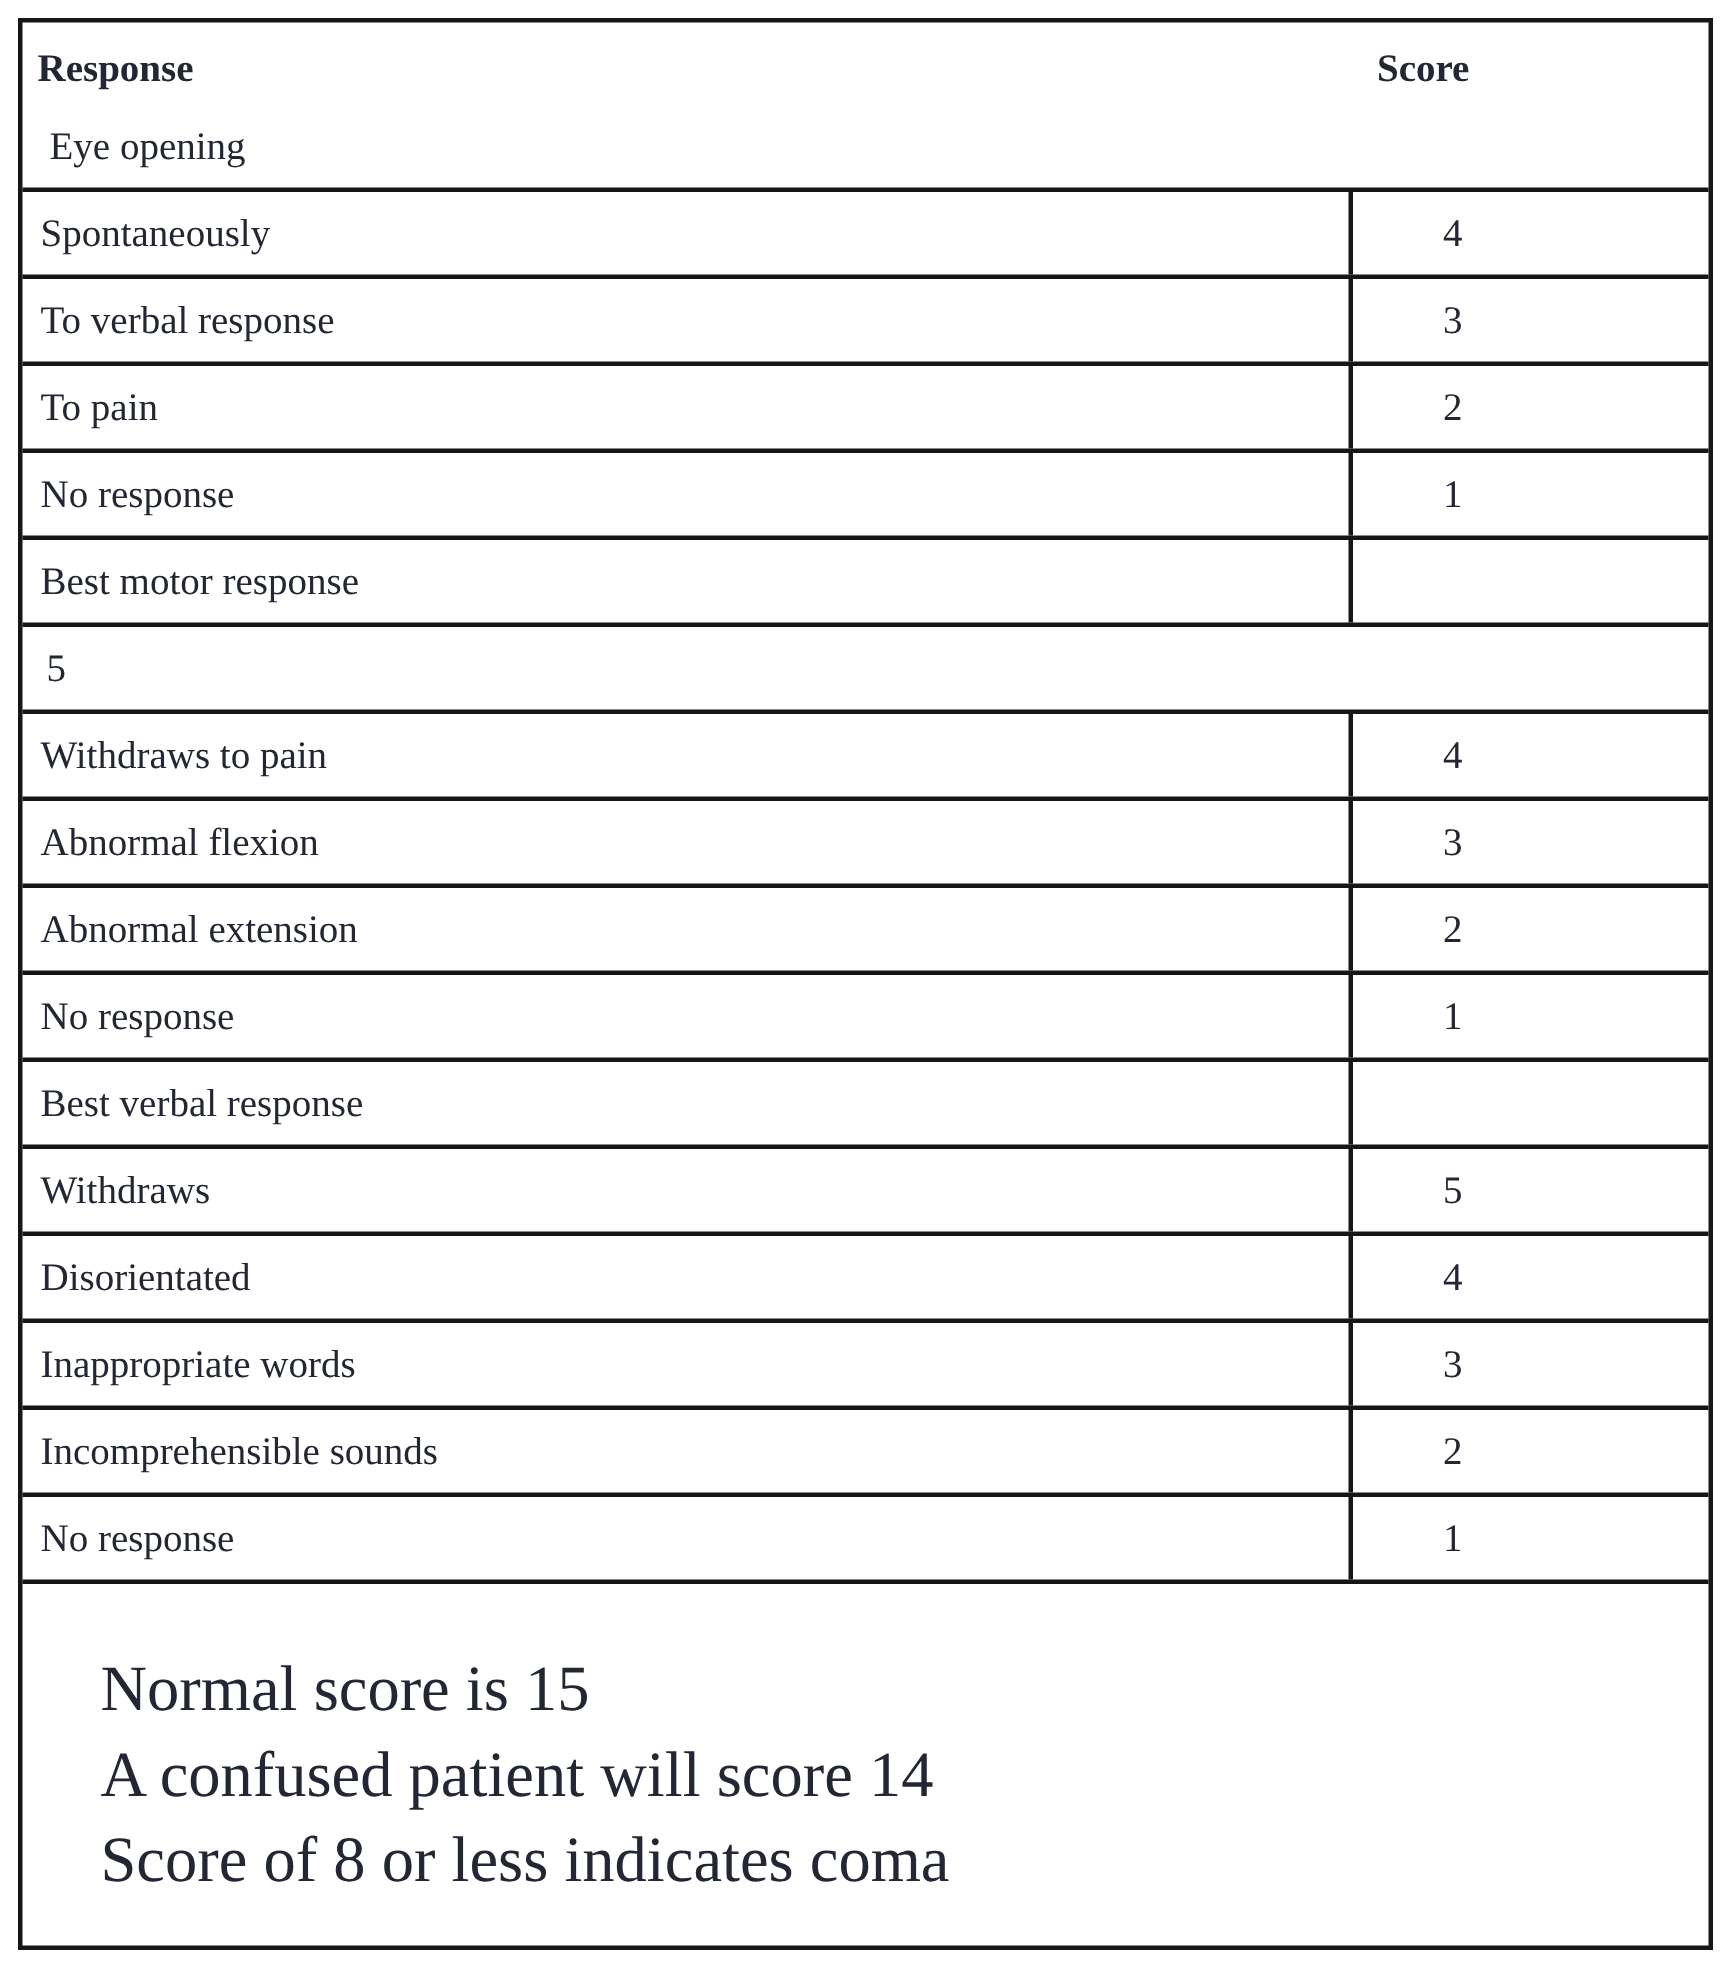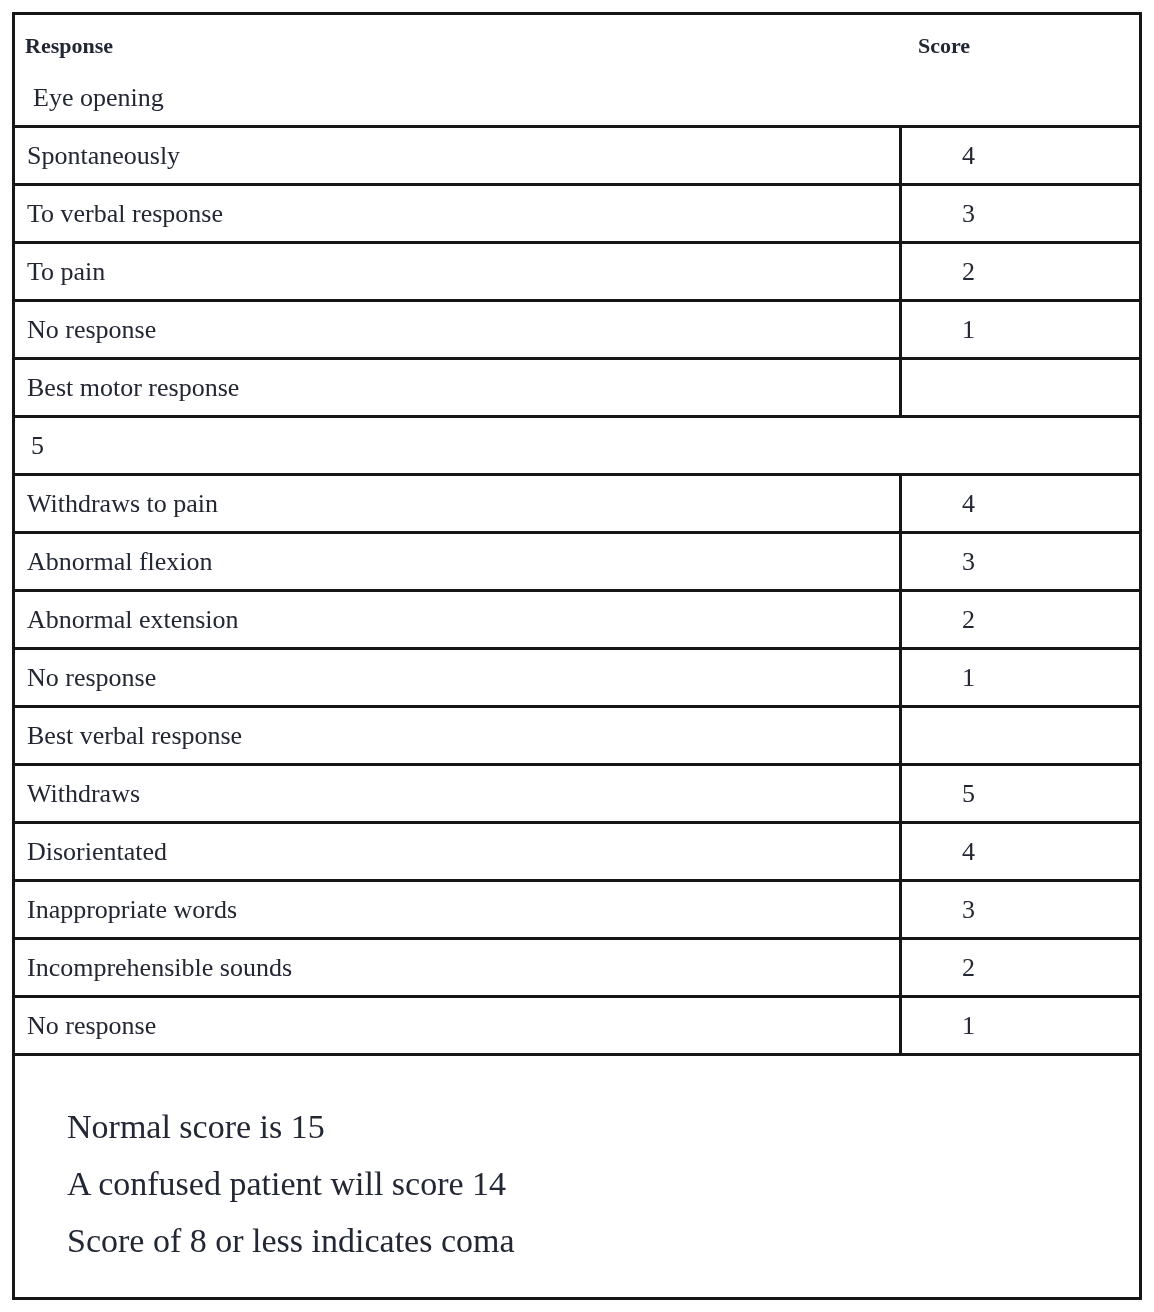--- a/index.html
+++ b/index.html
@@ -43,21 +43,21 @@
     box-sizing: border-box;
     padding-left: 10px;
   }
   .header-row .col-score {
     flex: 1;
     box-sizing: border-box;
     padding-left: 16px;
   }
   .header-row .hdr-text {
     font-weight: bold;
-    font-size: 22px;
+    font-size: 26px;
     line-height: 30px;
   }
   .section-label-top {
     margin-top: 22px;
     padding-left: 18px;
     font-size: 26px;
     line-height: 30px;
   }
   
   .row {
@@ -88,21 +88,21 @@
   
   .footer-block {
     flex: 1;
     box-sizing: border-box;
     padding: 14px 0 0 52px;
     display: flex;
     flex-direction: column;
     justify-content: center;
   }
   .footer-line {
-    font-size: 34px;
+    font-size: 43px;
     line-height: 57px;
   }
 </style>
 </head>
 <body>
 
 <div class="page">
   <div class="gcs-table">
 
     <div class="header-block">

